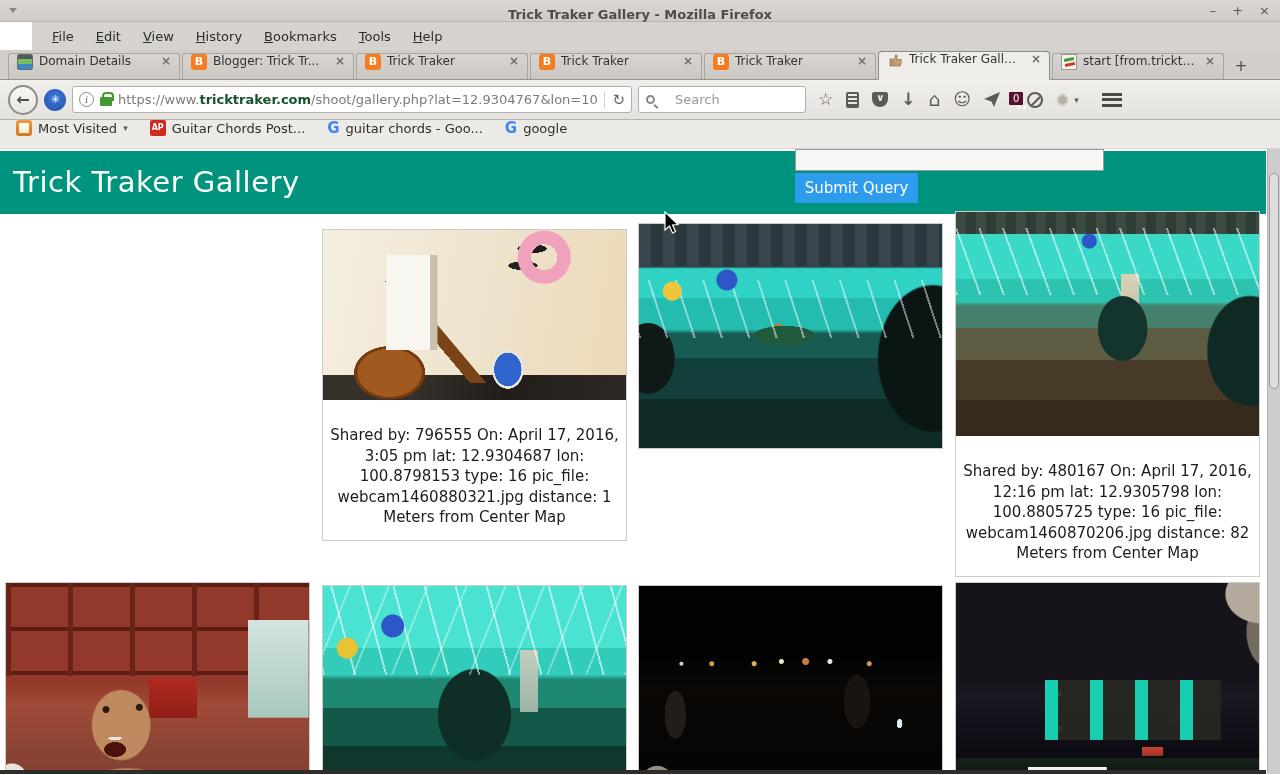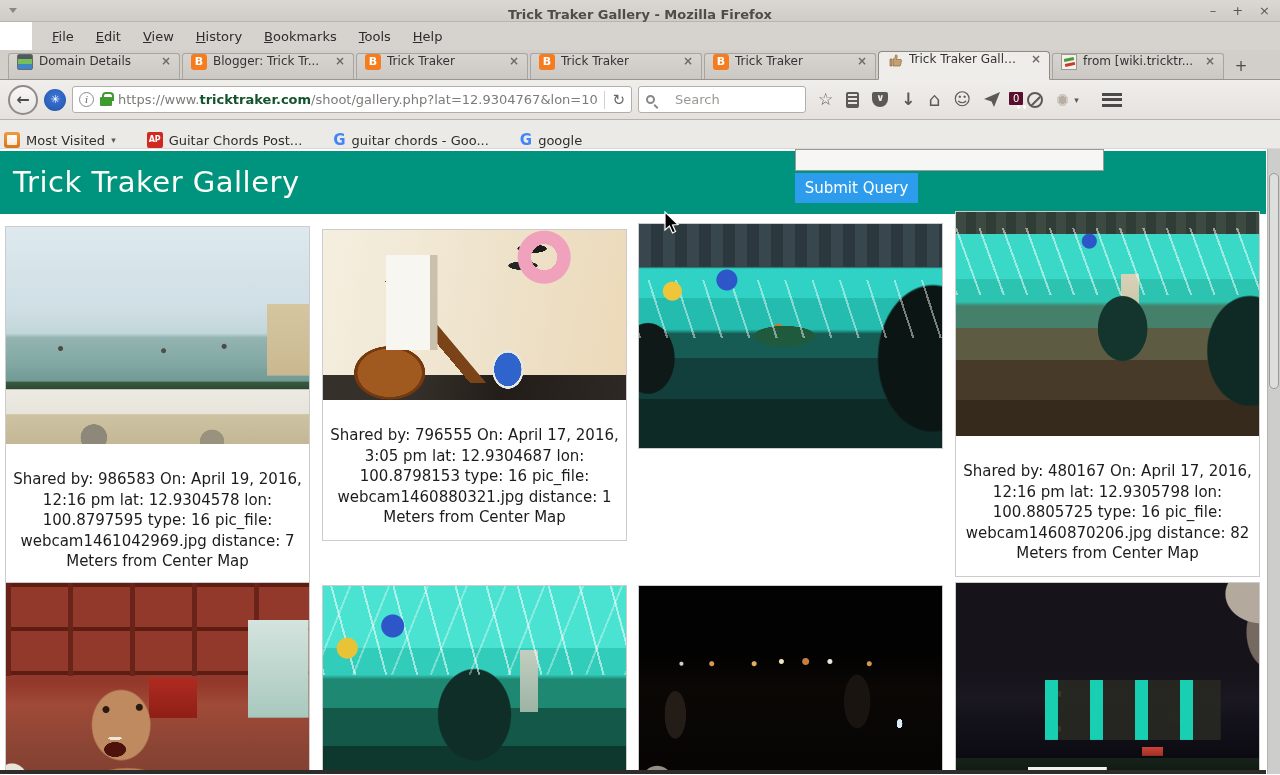--- a/index.html
+++ b/index.html
@@ -58,21 +58,21 @@
   .ghost-badge { position:absolute; top:-8px; right:-9px; background:#59102e; color:#fff; font-size:10px; padding:0 4px; line-height:13px; border-radius:1px; }
   .globe-edit-icon { width:16px; height:16px; border:2px solid #5c5a57; border-radius:50%; position:relative; overflow:hidden; }
   .globe-edit-icon::after { content:""; position:absolute; left:-2px; top:5px; width:20px; height:2px; background:#5c5a57; transform:rotate(-45deg); }
   .addon-mini-icon { width:13px; height:12px; background:radial-gradient(circle at 50% 50%, #a9a098 0 4px, #c9c2ba 4px 6px, transparent 6px); opacity:.8; }
   .dd-arrow { font-size:9px; color:#5c5a57; margin-left:-8px; }
   .hamburger { width:20px; height:14px; border-top:3px solid #4c4a48; border-bottom:3px solid #4c4a48; position:relative; margin-left:10px; }
   .hamburger::after { content:""; position:absolute; left:0; top:2.5px; width:20px; height:3px; background:#4c4a48; }
   .plane-icon svg { display:block; }
 
   
-  .bookmarksbar { height:29px; background:#eceae6; display:flex; align-items:flex-end; padding-left:4px; gap:31px; border-bottom:1px solid #dcd9d4; }
+  .bookmarksbar { height:29px; background:#eceae6; display:flex; align-items:flex-start; padding-left:16px; gap:22px; border-bottom:1px solid #dcd9d4; }
   .bm-item { display:flex; align-items:center; gap:6px; }
   .bm-label { font-size:13px; color:#2f2d2b; }
   .mv-icon { width:16px; height:16px; border-radius:3px; background:linear-gradient(#f09a3e,#d6761e); position:relative; }
   .mv-icon::after { content:""; position:absolute; left:3px; top:3px; width:10px; height:10px; background:linear-gradient(#fff,#ffe9d2); border-radius:1px; }
   .ap-icon { width:16px; height:16px; background:#d02a20; color:#fff; font-size:8px; font-weight:bold; text-align:center; line-height:16px; border-radius:2px; }
   .g-icon { font-size:15px; font-weight:bold; color:#4285f4; line-height:16px; }
   .bm-dd { font-size:9px; color:#5c5a57; }
 
   
   .content { position:relative; height:625px; background:#fff; overflow:hidden; }
@@ -264,21 +264,21 @@
     </div>
     <div class="tab active">
       <span class="favicon"><svg width="16" height="16" viewBox="0 0 16 16">
             <path d="M6 7 L6 14 L13 14 Q14 13 13.5 12 Q14.5 11.5 14 10.5 Q15 10 14.2 9 Q15 8 14 7.5 L9.5 7.5 Q10.5 5 10 3.5 Q9.5 2.5 8.5 3 L8 5.5 Q7.5 6.5 6 7 Z M3 7 h2 v7 h-2 Z" fill="#c8a070" stroke="#7a5c38" stroke-width="0.6"></path>
           </svg></span>
       <span class="tab-title">Trick Traker Gallery</span>
       <span class="tab-close">×</span>
     </div>
     <div class="tab">
       <span class="favicon fav-wiki"></span>
-      <span class="tab-title">from [wiki.tricktr...</span>
+      <span class="tab-title">start [from.tricktr...</span>
       <span class="tab-close">×</span>
     </div>
     <div class="newtab">+</div>
   </div>
 
   <div class="navbar">
     <div class="back-btn">←</div>
     <div class="ext-circle">✳</div>
     <div class="urlbar">
       <span class="info-icon">i</span>
@@ -333,24 +333,20 @@
     </span>
   </div>
 
   <div class="content">
     <div class="teal-band">
       <h1 class="page-title">Trick Traker Gallery</h1>
     </div>
     <input class="query-input" value="" style="">
     <button class="submit-btn">Submit Query</button>
 
-    <div class="card card1">
-      <div class="photo img1"></div>
-      <div class="caption">Shared by: 986583 On: April 19, 2016, 12:16 pm lat: 12.9304578 lon: 100.8797595 type: 16 pic_file: webcam1461042969.jpg distance: 7 Meters from Center Map</div>
-    </div>
     <div class="card card2">
       <div class="photo img2"></div>
       <div class="caption">Shared by: 796555 On: April 17, 2016, 3:05 pm lat: 12.9304687 lon: 100.8798153 type: 16 pic_file: webcam1460880321.jpg distance: 1 Meters from Center Map</div>
     </div>
     <div class="card card3">
       <div class="photo img3"></div>
     </div>
     <div class="card card4">
       <div class="photo img4"></div>
       <div class="caption">Shared by: 480167 On: April 17, 2016, 12:16 pm lat: 12.9305798 lon: 100.8805725 type: 16 pic_file: webcam1460870206.jpg distance: 82 Meters from Center Map</div>

